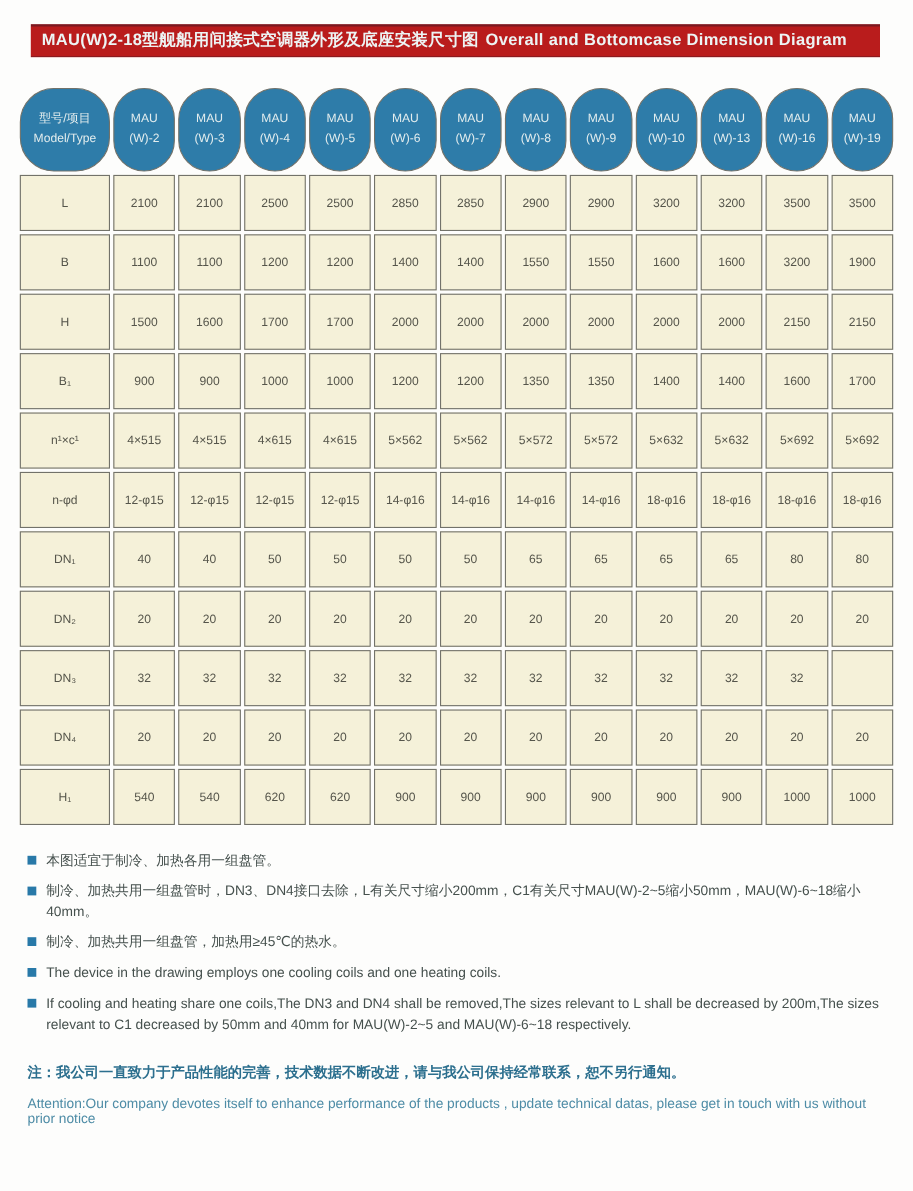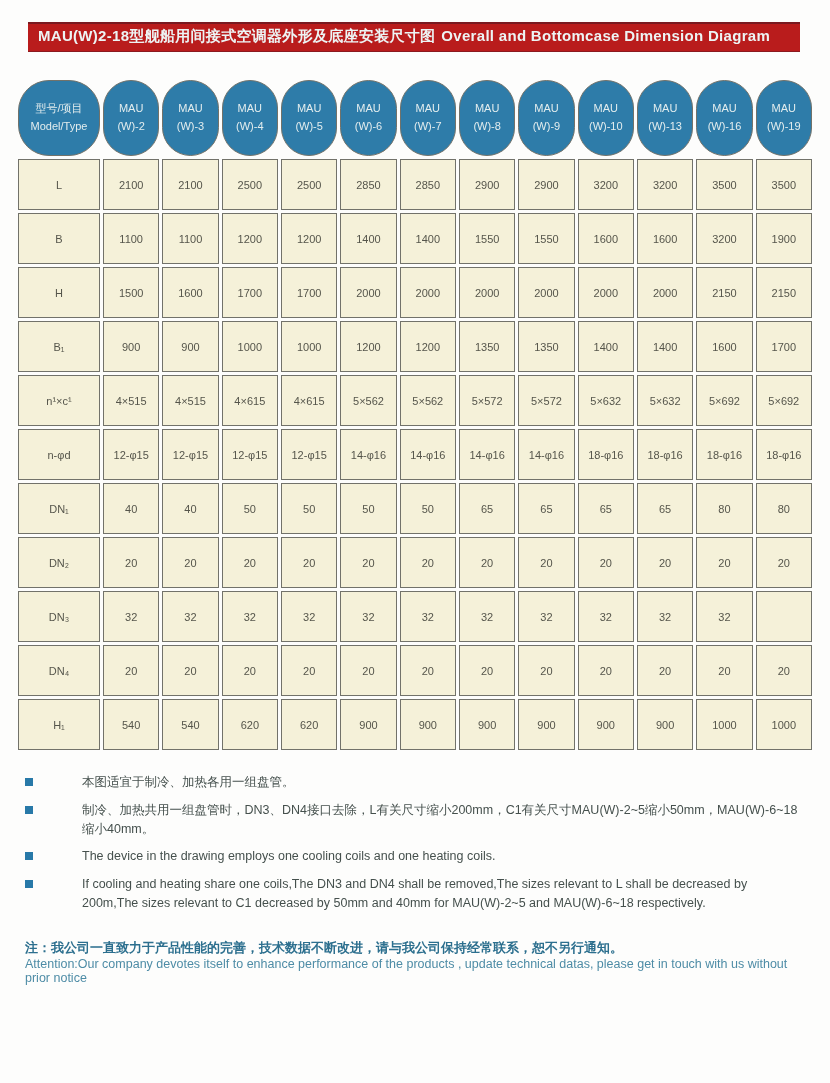--- a/index.html
+++ b/index.html
@@ -52,32 +52,31 @@
     height:49px;
   }
   td.row-label{color:#55554b;}
   .notes{margin:20px 26px 0 25px;}
   .note{
     display:flex;align-items:flex-start;
     margin-bottom:9px;
     font-size:12.5px;
     color:#45504d;
     line-height:1.5;
-    gap:40px;
   }
   .note .bullet{
     width:8px;height:8px;
     background:#2879a8;
     margin:5px 9px 0 0;
     flex:none;
   }
   .footer{margin:26px 26px 0 25px;}
   .footer-zh{
     color:#2c6f8e;font-weight:bold;
-    font-size:13px;margin-bottom:0;
+    font-size:13px;margin-bottom:12px;
   }
   .footer-en{color:#4e8ca6;font-size:12.5px;}
 </style>
 </head>
 <body>
 
 <div class="title-bar">
   <span class="zh">MAU(W)2-18型舰船用间接式空调器外形及底座安装尺寸图</span><span class="en">Overall and Bottomcase Dimension Diagram</span>
 </div>
 
@@ -311,20 +310,24 @@
     <div class="note">
       <span class="bullet"></span>
       <span>本图适宜于制冷、加热各用一组盘管。</span>
     </div>
     <div class="note">
       <span class="bullet"></span>
       <span>制冷、加热共用一组盘管时，DN3、DN4接口去除，L有关尺寸缩小200mm，C1有关尺寸MAU(W)-2~5缩小50mm，MAU(W)-6~18缩小40mm。</span>
     </div>
     <div class="note">
       <span class="bullet"></span>
+      <span>制冷、加热共用一组盘管，加热用≥45℃的热水。</span>
+    </div>
+    <div class="note">
+      <span class="bullet"></span>
       <span>The device in the drawing employs one cooling coils and one heating coils.</span>
     </div>
     <div class="note">
       <span class="bullet"></span>
       <span>If cooling and heating share one coils,The DN3 and DN4 shall be removed,The sizes relevant to L shall be decreased by 200m,The sizes relevant to C1 decreased by 50mm and 40mm for MAU(W)-2~5 and MAU(W)-6~18 respectively.</span>
     </div>
   </div>
 
 <div class="footer">
   <div class="footer-zh">注：我公司一直致力于产品性能的完善，技术数据不断改进，请与我公司保持经常联系，恕不另行通知。</div>

